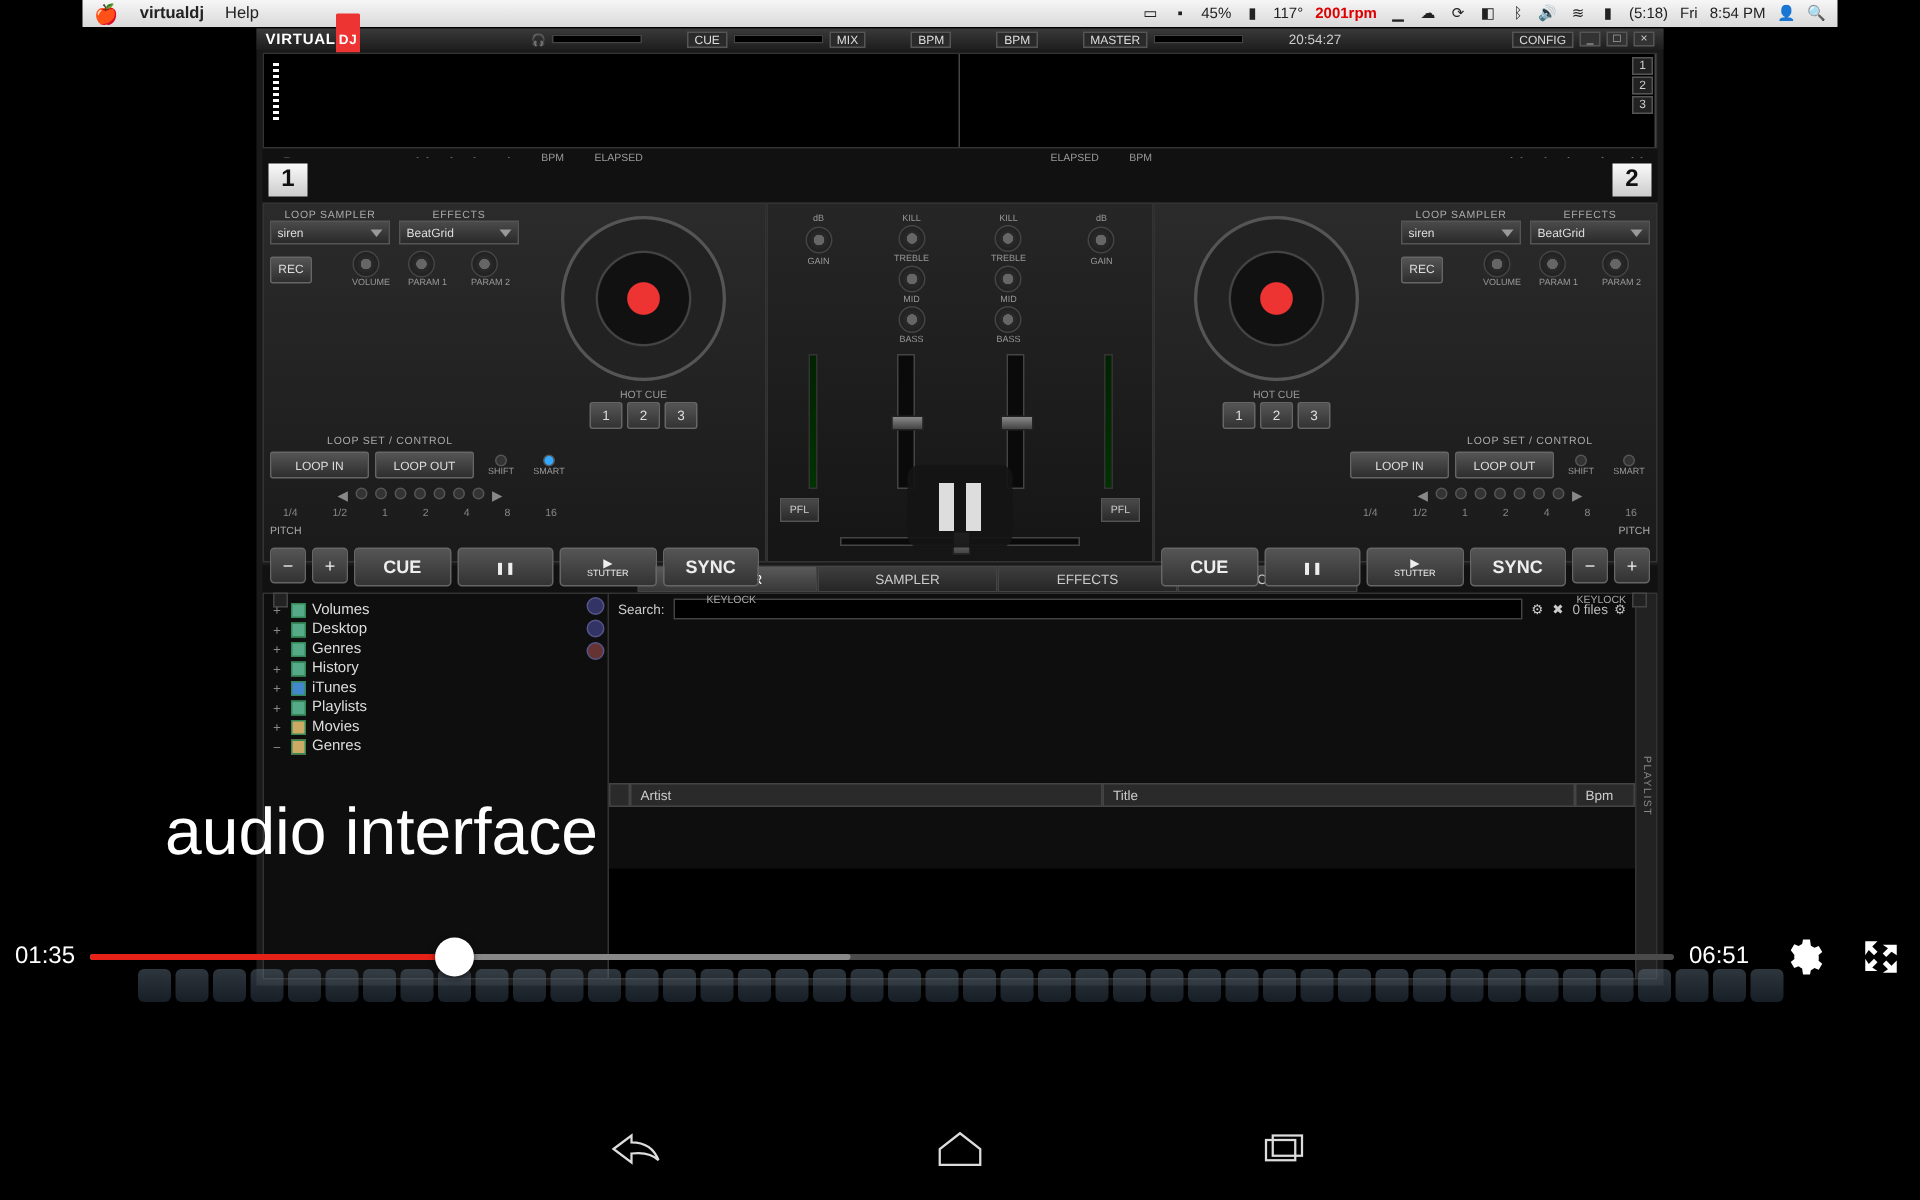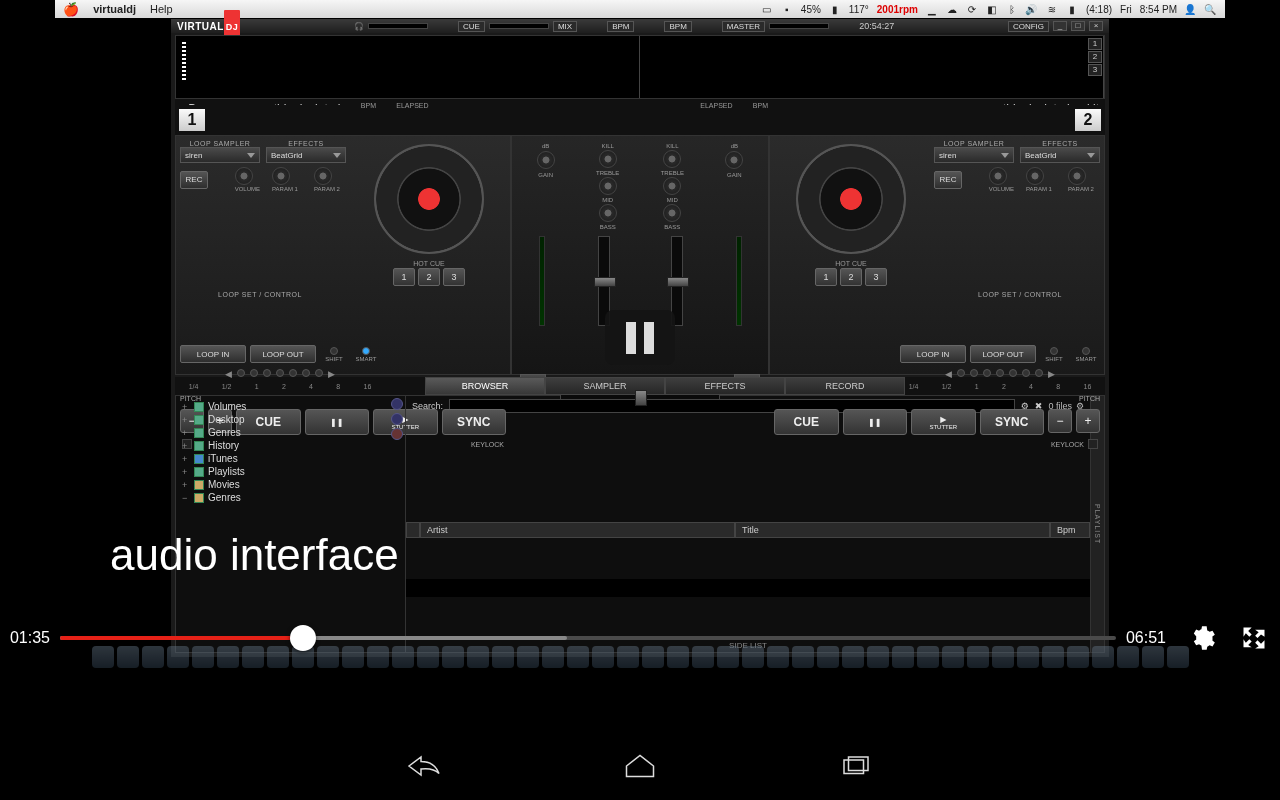--- a/index.html
+++ b/index.html
@@ -32,21 +32,21 @@
   
   .infostrip { height:36px; margin:0 4px; display:flex; background:#111; font-size:10px; }
   .infostrip .cell { flex:1; padding:3px 6px; color:#ccc; white-space:nowrap; overflow:hidden; }
   .infostrip .mini { width:44px; flex:none; text-align:center; font-size:7px; color:#999; padding-top:3px; }
   .decknum { width:26px; height:22px; background:linear-gradient(#fafafa,#ccc); color:#111; font-weight:bold; font-size:16px; text-align:center; line-height:22px; margin:4px; }
   
   .decks { flex:none; height:240px; margin:0 4px; display:flex; background:#1e1e1e; }
   .deck { width:336px; background:linear-gradient(#2b2b2b,#1a1a1a); border:1px solid #333; padding:4px; display:flex; flex-direction:column; gap:3px; position:relative; }
   .mixer { flex:1; background:linear-gradient(#262626,#151515); border:1px solid #333; padding:4px; display:flex; flex-direction:column; }
   .sec-label { font-size:7px; color:#aaa; text-align:center; letter-spacing:0.5px; }
-  .row { display:flex; align-items:center; gap:4px;margin-top:44px; }
+  .row { display:flex; align-items:center; gap:4px; }
   .drop { background:linear-gradient(#4a4a4a,#2a2a2a); border:1px solid #555; height:16px; display:flex; align-items:center; justify-content:space-between; padding:0 4px; font-size:8px; color:#ddd; min-width:62px; }
   .drop .arr { width:0; height:0; border-left:4px solid transparent; border-right:4px solid transparent; border-top:5px solid #999; }
   .knob { width:24px; height:24px; border-radius:50%; background:radial-gradient(#666 30%,#2a2a2a 32%,#1a1a1a); border:1px solid #444; position:relative; }
   .knob.small { width:18px; height:18px; }
   .knob-lbl { font-size:6px; color:#999; text-align:center; margin-top:1px; }
   .platter { width:110px; height:110px; border-radius:50%; background:radial-gradient(circle,#e33 0 14%,#111 15% 40%,#444 41% 42%,#222 43% 70%,#555 71% 72%,#2a2a2a 73%); border:2px solid #555; margin:4px auto; }
   .deck-top { display:flex; gap:6px; }
   .loopsamp { width:80px; }
   .fxbox { width:80px; }
   .btn { background:linear-gradient(#555,#2e2e2e); border:1px solid #666; color:#ddd; font-size:8px; height:18px; display:flex; align-items:center; justify-content:center; border-radius:2px; }
@@ -137,21 +137,21 @@
     <span>117°</span>
     <span class="rpm">2001rpm</span>
     <span class="ico">▁</span>
     <span class="ico">☁</span>
     <span class="ico">⟳</span>
     <span class="ico">◧</span>
     <span class="ico">ᛒ</span>
     <span class="ico">🔊</span>
     <span class="ico">≋</span>
     <span class="ico">▮</span>
-    <span>(4:18)</span>
+    <span>(5:18)</span>
     <span>Fri</span>
     <span>8:54 PM</span>
     <span class="ico">👤</span>
     <span class="ico">🔍</span>
   </div>
 </div>
 
 <div class="app">
 
   <div class="titlebar">
@@ -532,21 +532,20 @@
           </span>
       </div>
       <div style="height:24px"></div>
       <div class="thead">
         <div style="width:14px"></div>
         <div style="flex:2">Artist</div>
         <div style="flex:2">Title</div>
         <div style="width:40px">Bpm</div>
       </div>
       <div class="tbody"></div>
-      <div class="sidelist">SIDE LIST</div>
     </div>
     <div class="playlist-tab">
         <span>PLAYLIST</span>
       </div>
   </div>
 </div>
 
 <div class="dock">
   <div class="di"></div>
     <div class="di"></div>

